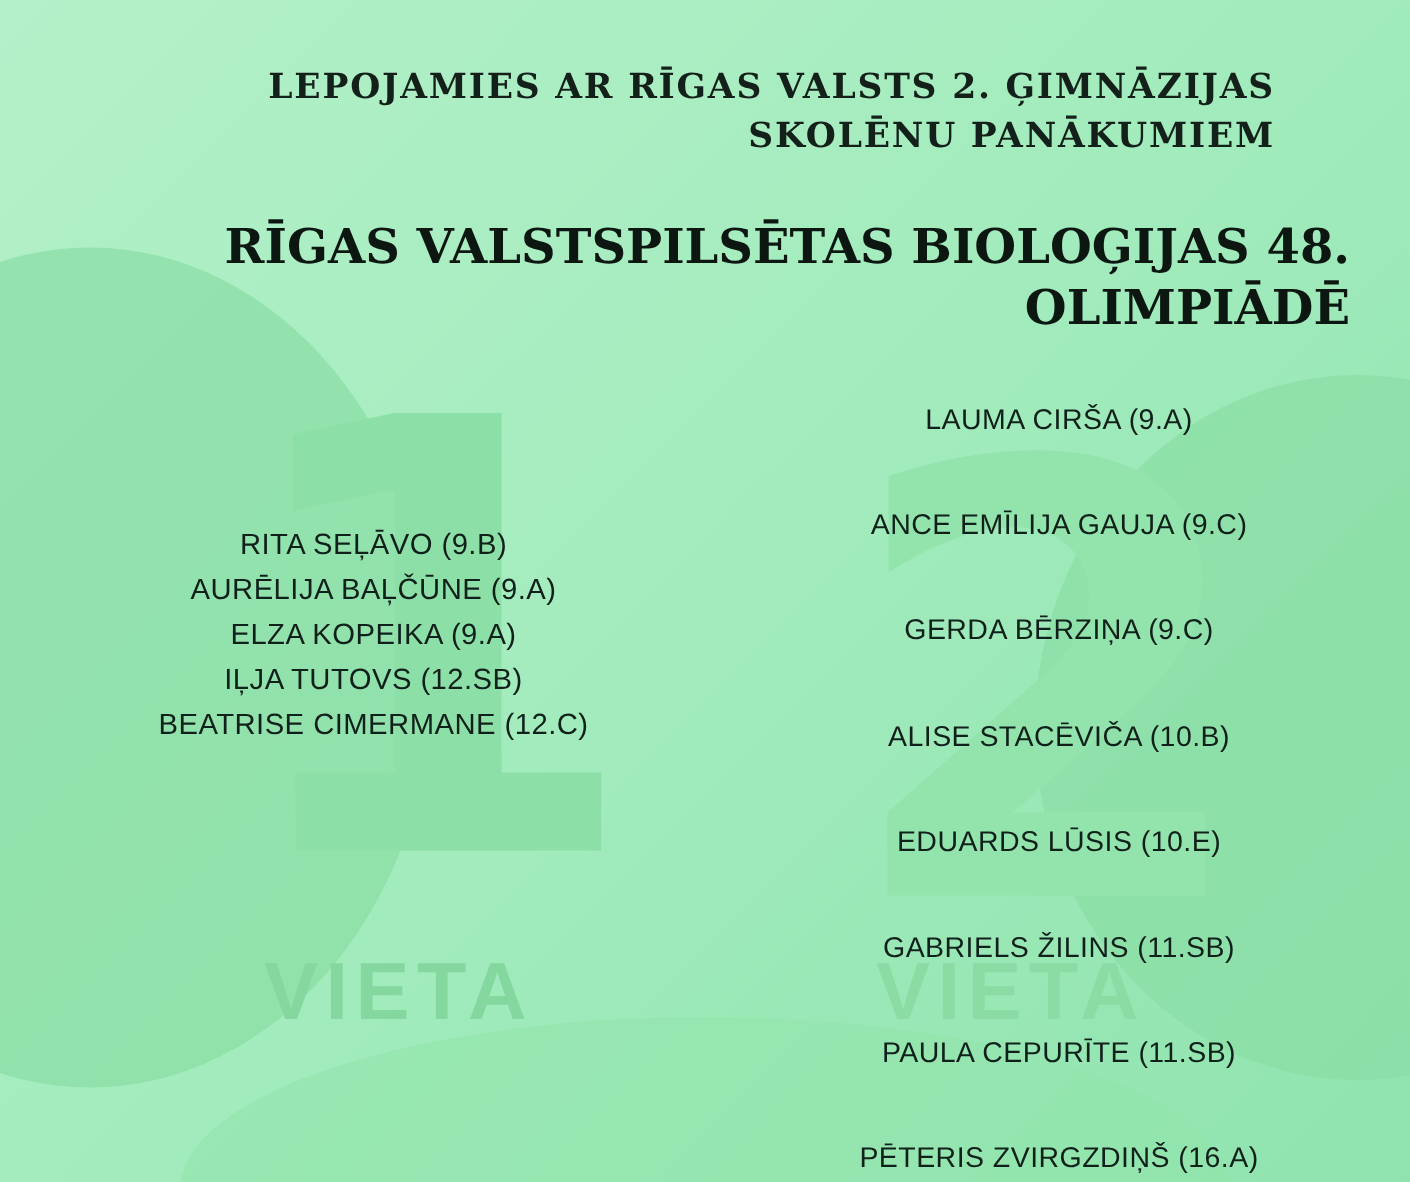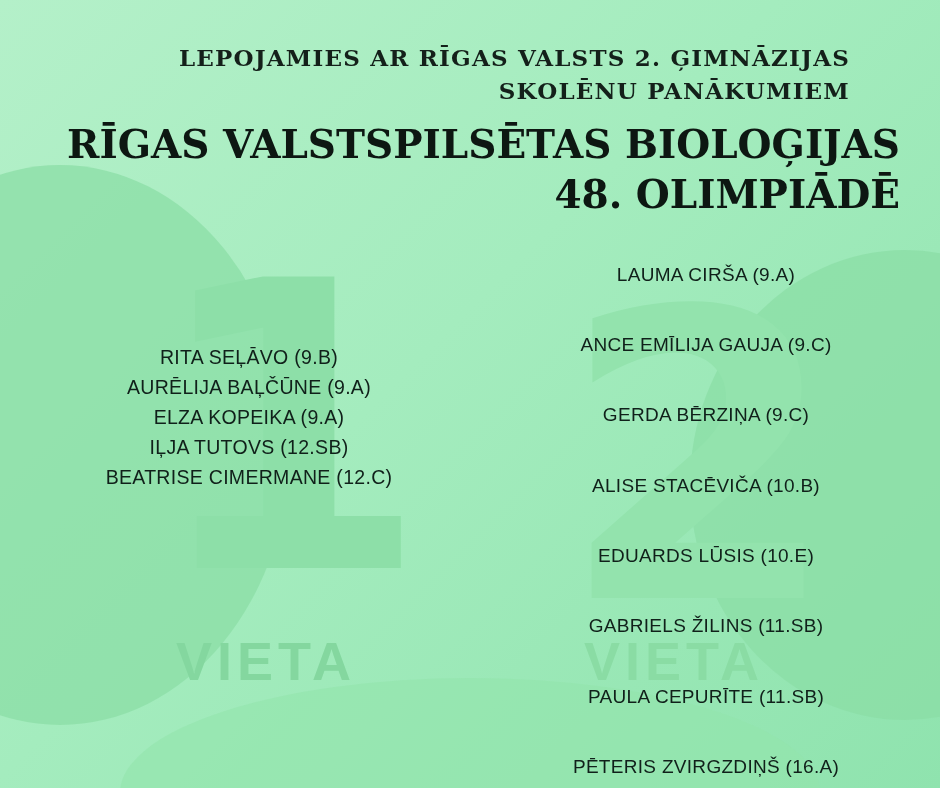--- a/index.html
+++ b/index.html
@@ -101,25 +101,25 @@
     font-weight: 700;
     font-size: 23px;
     letter-spacing: 1.2px;
     color: #14201a;
     line-height: 1.45;
     margin: 0 auto;
     width: 760px;
     text-transform: uppercase;
   }
   .title {
-    margin: 12px auto 0;
+    margin: 36px auto 0;
     width: 860px;
     font-family: "DejaVu Serif", serif;
     font-weight: 700;
-    font-size: 39px;
+    font-size: 32px;
     line-height: 1.28;
     color: #0d1712;
     text-transform: uppercase;
   }
 
   
   .cols {
     position: relative;
     z-index: 5;
     display: flex;

